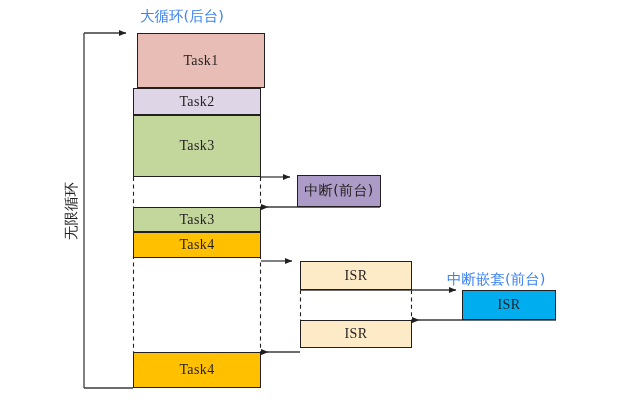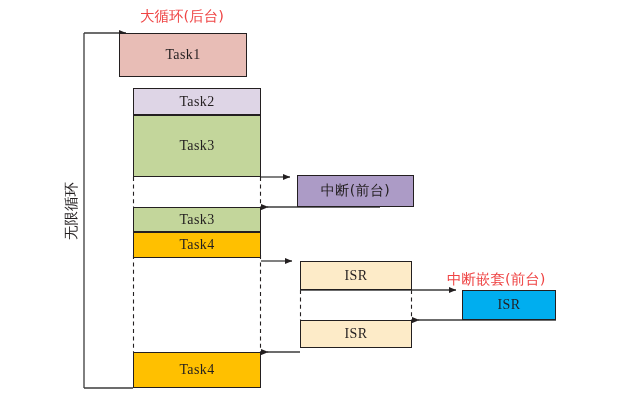--- a/index.html
+++ b/index.html
@@ -33,21 +33,21 @@
     color: #231f20;
     letter-spacing: 0.4px;
     white-space: nowrap;
   }
   .cjk {
     font-family: "DejaVu Sans", "Liberation Sans", sans-serif;
   }
   .lbl {
     position: absolute;
     font-size: 14.5px;
-    color: #ef4444;
+    color: #3b82f6;
     white-space: nowrap;
     font-family: "DejaVu Sans", "Liberation Sans", sans-serif;
   }
   .vlabel {
     position: absolute;
     font-size: 14.5px;
     color: #231f20;
     white-space: nowrap;
     font-family: "DejaVu Sans", "Liberation Sans", sans-serif;
     transform-origin: 0 0;
@@ -109,33 +109,33 @@
 
     <g stroke="#3b3b3b" stroke-width="1.3" fill="none">
       <path d="M300,352 L267,352" marker-end="url(#ahl)"></path>
     </g>
   </svg>
 
   <div class="lbl" style="left:140px; top:7px;">大循环(后台)</div>
 
   <div class="vlabel" style="left:62px; top:240px;">无限循环</div>
 
-  <div class="box" style="left:119px; top:33px; width:128px; height:44px; background:#E8BDB6;">Task1</div>
+  <div class="box" style="left:137px; top:33px; width:128px; height:55px; background:#E8BDB6;">Task1</div>
 
   <div class="box" style="left:133px; top:88px; width:128px; height:27px; background:#DED5E6;font-family:Liberation Serif, serif;">Task2</div>
 
   <div class="box" style="left:133px; top:115px; width:128px; height:62px; background:#C3D69B;">Task3</div>
 
   <div class="box" style="left:133px; top:207px; width:128px; height:25px; background:#C3D69B;">Task3</div>
 
   <div class="box" style="left:133px; top:232px; width:128px; height:26px; background:#FFC000;">Task4</div>
 
   <div class="box" style="left:133px; top:352px; width:128px; height:36px; background:#FFC000;">Task4</div>
 
-  <div class="box cjk" style="left:297px; top:175px; width:117px; height:32px; background:#AC9BC6;">中断(前台)</div>
+  <div class="box cjk" style="left:297px; top:175px; width:84px; height:32px; background:#AC9BC6;">中断(前台)</div>
 
   <div class="box" style="left:300px; top:261px; width:112px; height:29px; background:#FDEBC8;">ISR</div>
 
   <div class="box" style="left:300px; top:320px; width:112px; height:28px; background:#FDEBC8;">ISR</div>
 
   <div class="lbl" style="left:447px; top:270px;">中断嵌套(前台)</div>
 
   <div class="box" style="left:462px; top:290px; width:94px; height:30px; background:#00AEEF;">ISR</div>
 
 </div>

